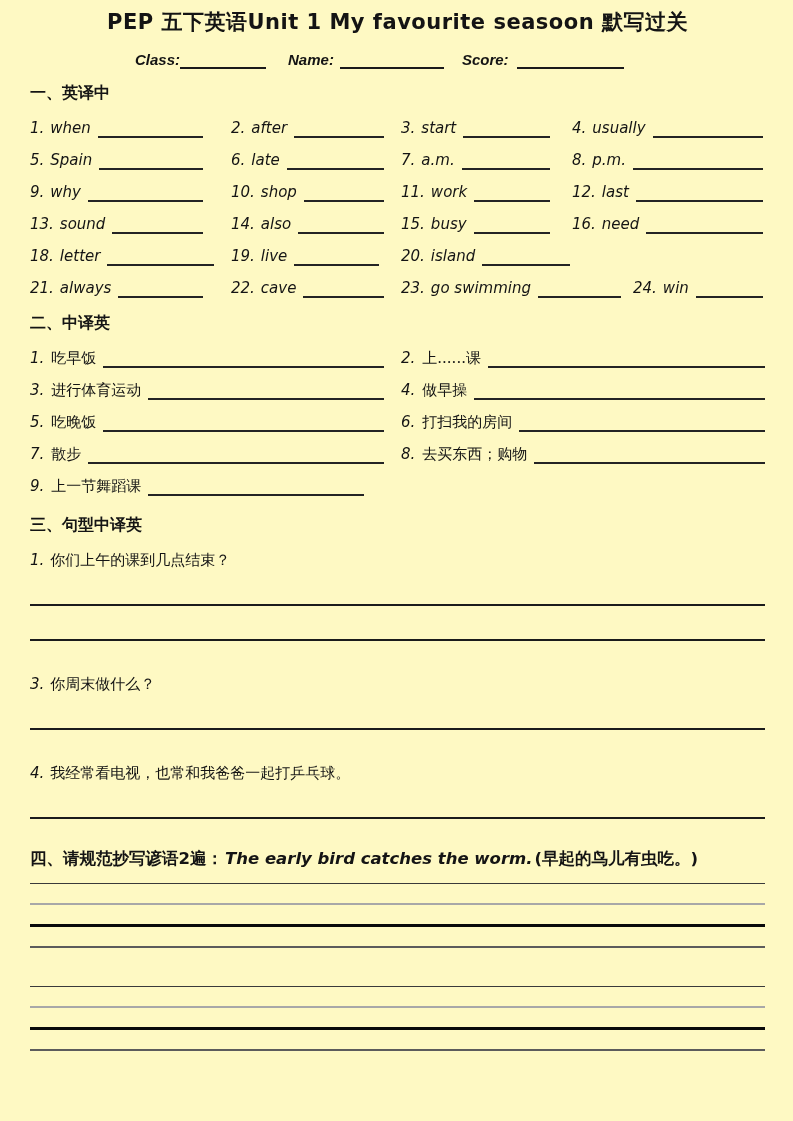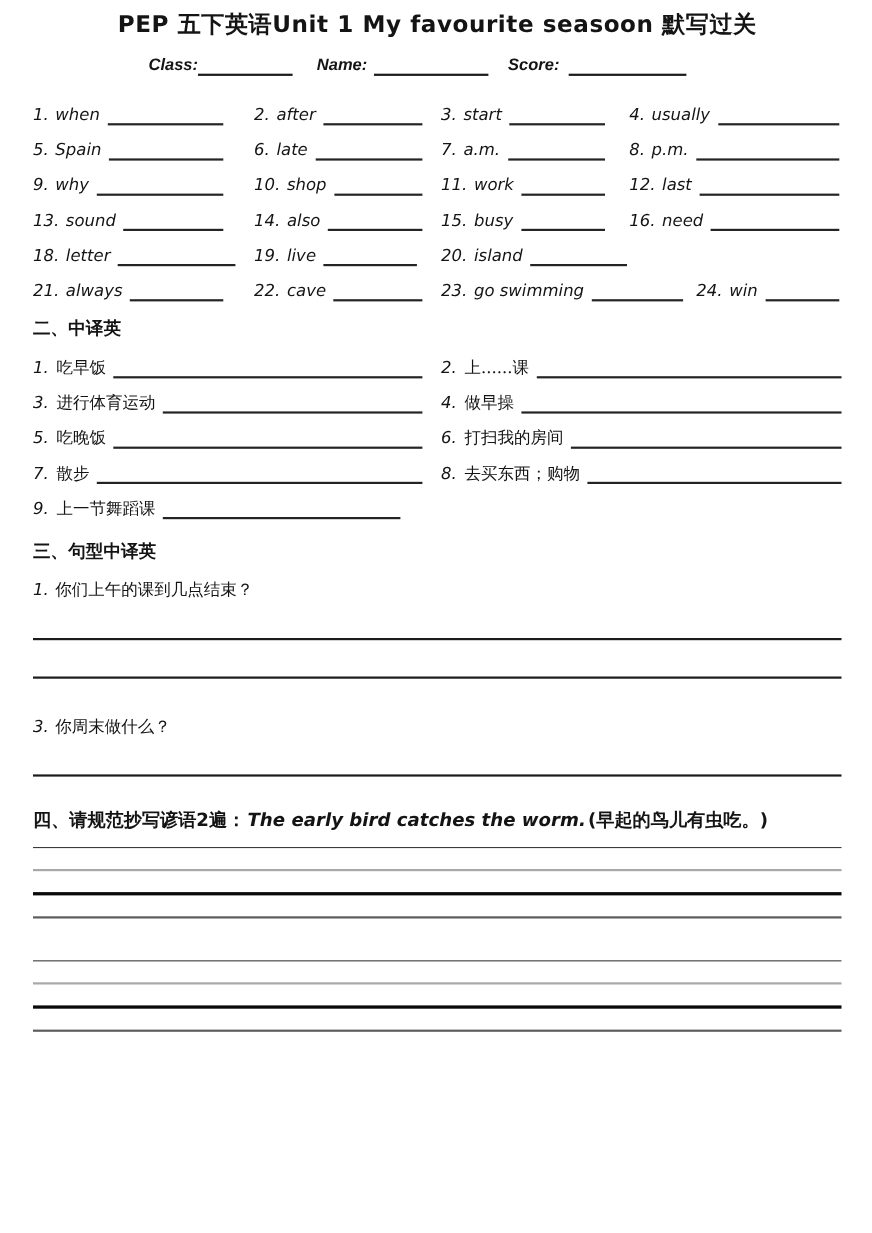--- a/index.html
+++ b/index.html
@@ -1,17 +1,17 @@
 <!DOCTYPE html>
 <html><head>
 <meta charset="utf-8">
 <style>
   html,body{margin:0;padding:0;background:#dcdcdc;}
   .page{
-    width:793px;height:1121px;background:#ffffff;margin:0 auto;
+    width:793px;height:1121px;background:#fef9c3;margin:0 auto;
     box-sizing:border-box;padding:8px 28px 0 30px;overflow:hidden;
     font-family:"DejaVu Serif","Liberation Serif",serif;color:#141414;
     position:relative;
   }
   
   .title{
     text-align:center;font-family:"DejaVu Sans","Liberation Sans",sans-serif;
     font-weight:bold;font-size:21px;letter-spacing:.5px;line-height:28px;
   }
   .info-row{
@@ -94,20 +94,21 @@
   <div class="info-row">
     <span>Class:</span>
     <span class="info-blank ib-class"></span>
     <span>Name:</span>
     <span class="info-blank ib-name"></span>
     <span>Score:</span>
     <span class="info-blank ib-score"></span>
   </div>
 
   <div class="s1">
+    <div class="sec-heading">一、英译中</div>
     <div class="s1-grid">
       <div class="w-item c1">
           <span class="num">1.</span>
           <span class="word">when</span>
           <span class="blank"></span>
         </div>
       <div class="w-item c2">
           <span class="num">2.</span>
           <span class="word">after</span>
           <span class="blank"></span>
@@ -279,20 +280,24 @@
       <p class="sentence"><span class="num">1.</span><span>你们上午的课到几点结束？</span></p>
       <div class="answer-line"></div>
     </div>
     <div class="s3-item">
       <div class="answer-line"></div>
     </div>
     <div class="s3-item">
       <p class="sentence"><span class="num">3.</span><span>你周末做什么？</span></p>
       <div class="answer-line"></div>
     </div>
+    <div class="s3-item">
+      <p class="sentence"><span class="num">4.</span><span>我经常看电视，也常和我爸爸一起打乒乓球。</span></p>
+      <div class="answer-line"></div>
+    </div>
   </div>
 
   <div class="s4">
     <div class="s4-heading">
       <span class="cn">四、请规范抄写谚语2遍：</span><span class="en">The early bird catches the worm.</span><span class="cn">(早起的鸟儿有虫吃。)</span>
     </div>
     <div class="write-group">
       <div class="write-line l1"></div>
       <div class="write-line l2"></div>
       <div class="write-line l3"></div>

